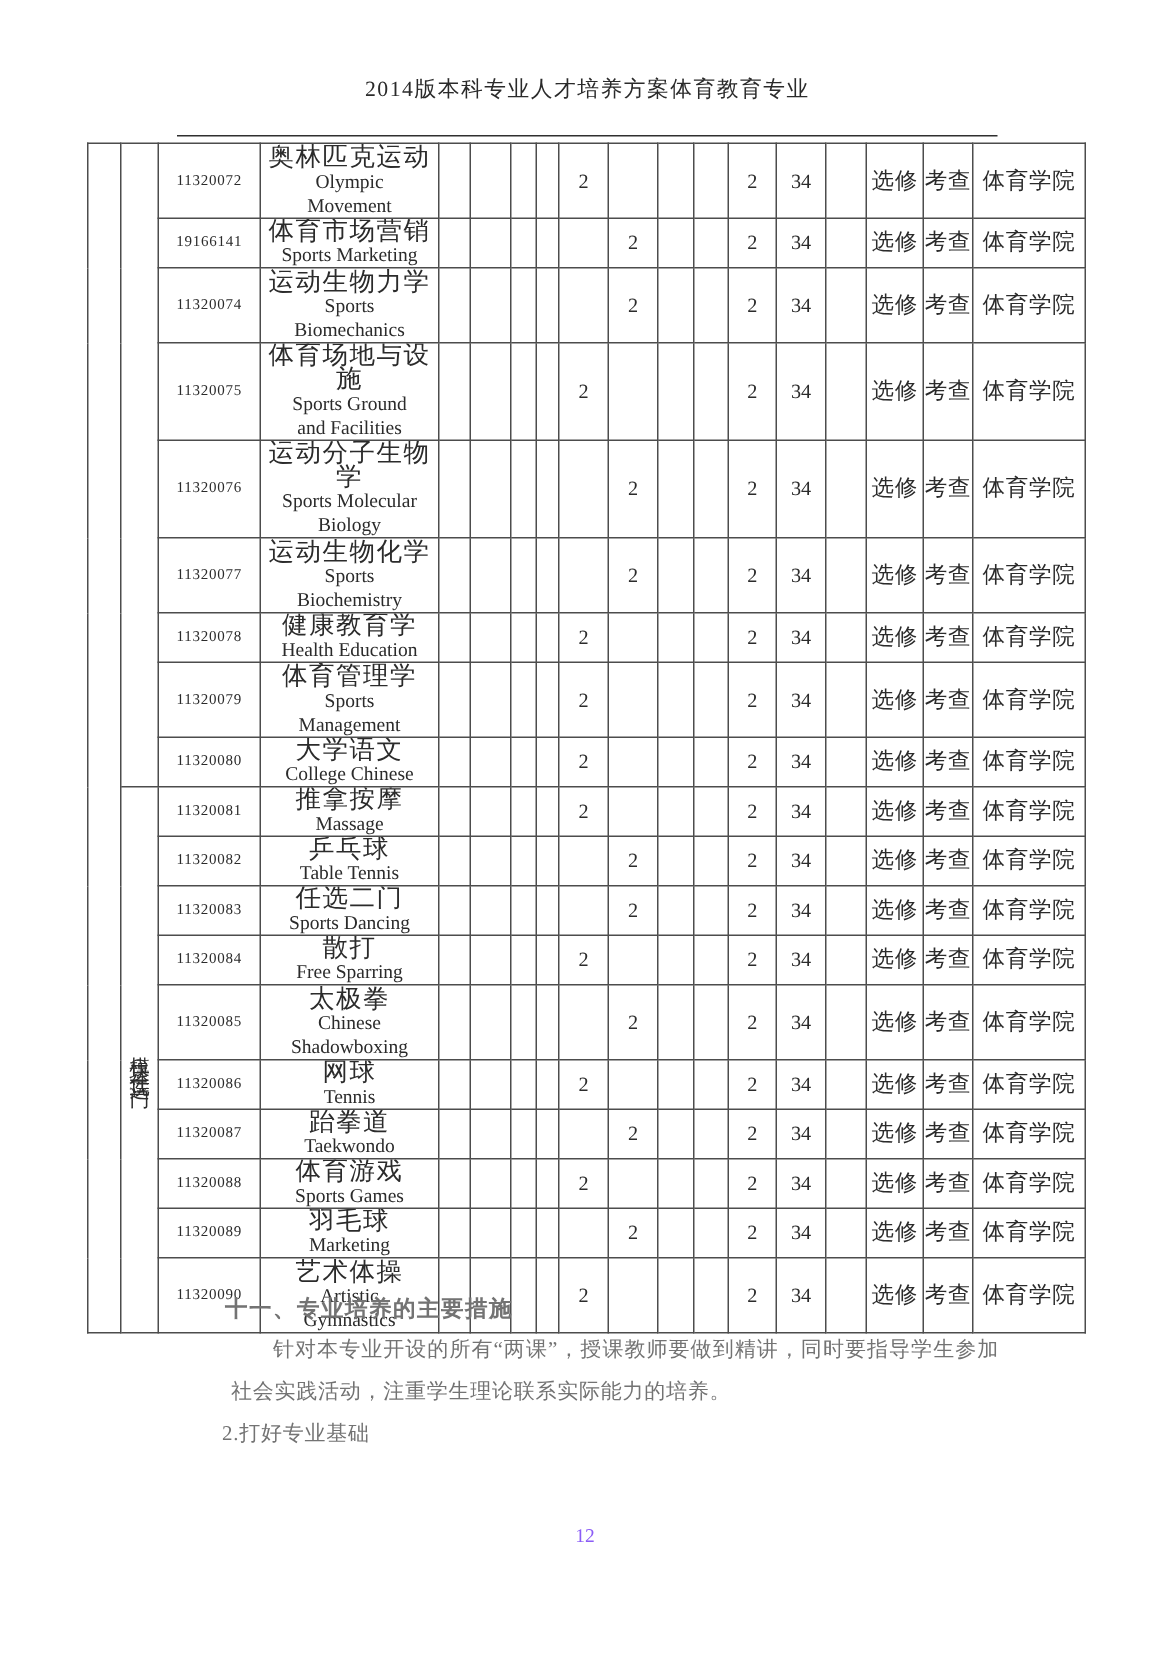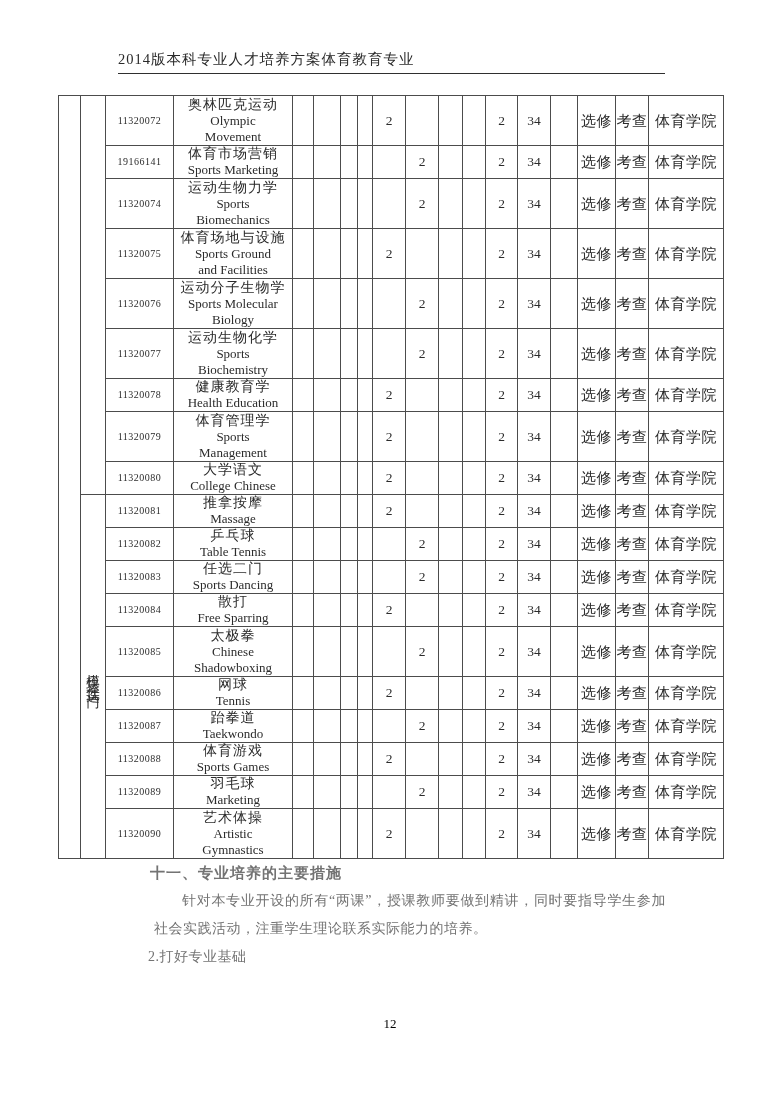--- a/index.html
+++ b/index.html
@@ -7,43 +7,43 @@
     width:780px; height:1103px;
     background:#ffffff;
     position:relative;
     font-family:"Liberation Serif","DejaVu Serif",serif;
     color:#262626;
   }
 
   
   .header {
     position:absolute; left:118px; top:50px; width:547px;
-    display:flex; justify-content:flex-start;
+    display:flex; justify-content:center;
     border-bottom:1.4px solid #2f2f2f;
-    padding-bottom:4px;
+    padding-bottom:21px;
     font-size:14.5px; letter-spacing:1px;
     color:#2a2a2a;
   }
 
   
   .table-wrap { position:absolute; left:58px; top:95px; }
   table.courses {
     border-collapse:collapse; table-layout:fixed; width:666px;
     font-size:14px; color:#2b2b2b;
   }
   table.courses td {
     border:1px solid #4c4c4c;
     text-align:center; vertical-align:middle;
     padding:0; overflow:hidden;
     line-height:16px;
   }
   tr.tall  { height:50px; }
   tr.short { height:31px; }
   td.code { font-size:10px; letter-spacing:0.5px; }
-  td.name .cn { font-size:14px; letter-spacing:1px; line-height:16px; }
+  td.name .cn { font-size:17px; letter-spacing:1px; line-height:16px; }
   td.name .en { font-size:13px; line-height:16px; white-space:pre-line; }
   td.week, td.num { font-size:13.5px; }
   td.cn-small { font-size:15px; letter-spacing:0.5px;margin-left:16px; }
   td.col-a { }
   td.col-b { }
   .vlabel {
     writing-mode:vertical-rl; text-orientation:mixed;
     margin:0 auto; font-size:13.5px; letter-spacing:3px; line-height:23px;
     color:#2b2b2b;
   }
@@ -56,21 +56,21 @@
   .section .heading {
     font-weight:bold; font-size:15px; letter-spacing:1px;
     text-indent:2em; margin:0;
   }
   .section p { margin:0; text-indent:2em; letter-spacing:0.5px; }
   .section p.justify { text-align:justify;margin-left:34px; }
 
   
   .footer {
     position:absolute; top:1016px; left:0; width:780px;
-    text-align:center; font-size:13px; color:#000000;
+    text-align:center; font-size:13px; color:#8b5cf6;
   }
 </style>
 </head>
 <body>
 
 <div class="header">
   <span>2014版本科专业人才培养方案</span>
   <span>体育教育专业</span>
 </div>
 

